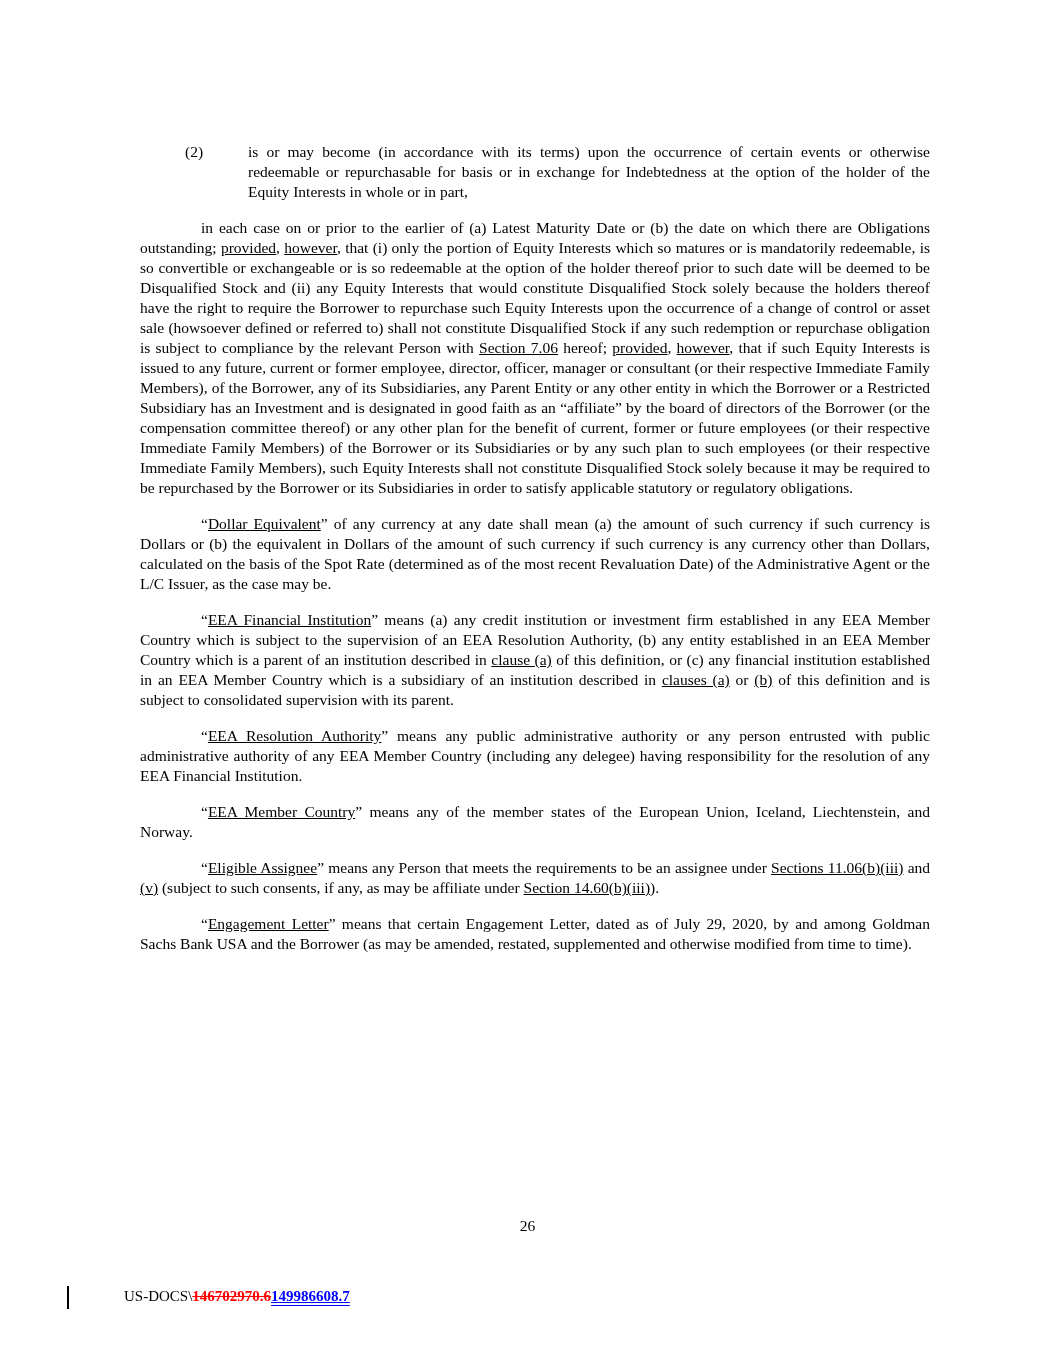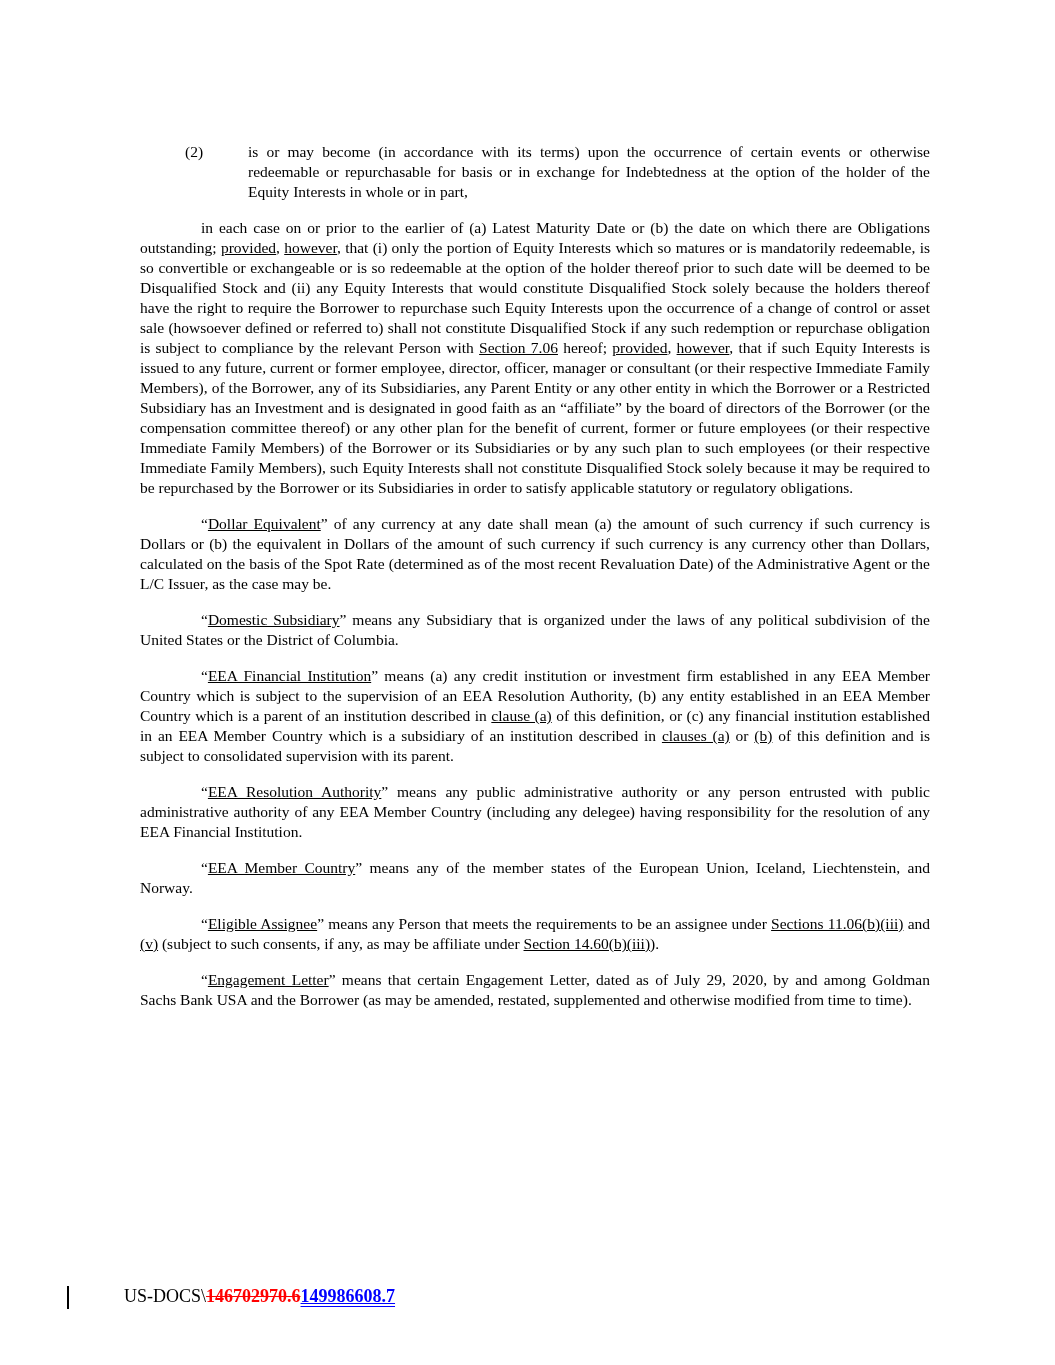--- a/index.html
+++ b/index.html
@@ -21,21 +21,21 @@
   .item-num { position: absolute; left: 0; top: 0; }
   .item-text { margin-left: 63px; text-align: justify; }
   .para { margin-top: 16px; text-align: justify; text-indent: 61px; margin-left: 16px; }
   .u { text-decoration: underline; }
   .page-number {
     position: absolute; top: 1216px; left: 0; width: 100%;
     text-align: center;
   }
   .footer {
     position: absolute; top: 1287px; left: 124px;
-    font-size: 18px; line-height: 18px; white-space: nowrap; text-align: center;
+    font-size: 15px; line-height: 18px; white-space: nowrap; text-align: center;
   }
   .del { font-weight: bold; text-decoration: line-through; }
   .ins { font-weight: bold; text-decoration: underline; text-decoration-style: double; }
   .change-bar {
     position: absolute; left: 67px; top: 1286px;
     width: 2px; height: 23px; background: #000000;
   }
 </style>
 </head>
 <body>
@@ -43,28 +43,28 @@
 <div class="page">
   <div class="content">
 
     <div class="numbered-item">
       <span class="item-num">(2)</span>
       <div class="item-text">is or may become (in accordance with its terms) upon the occurrence of certain events or otherwise redeemable or repurchasable for basis or in exchange for Indebtedness at the option of the holder of the Equity Interests in whole or in part,</div>
     </div>
 
     <p class="para"><span>in each case on or prior to the earlier of (a) Latest Maturity Date or (b) the date on which there are Obligations outstanding; </span><span class="u">provided</span><span>, </span><span class="u">however</span><span>, that (i) only the portion of Equity Interests which so matures or is mandatorily redeemable, is so convertible or exchangeable or is so redeemable at the option of the holder thereof prior to such date will be deemed to be Disqualified Stock and (ii) any Equity Interests that would constitute Disqualified Stock solely because the holders thereof have the right to require the Borrower to repurchase such Equity Interests upon the occurrence of a change of control or asset sale (howsoever defined or referred to) shall not constitute Disqualified Stock if any such redemption or repurchase obligation is subject to compliance by the relevant Person with </span><span class="u">Section 7.06</span><span> hereof; </span><span class="u">provided</span><span>, </span><span class="u">however</span><span>, that if such Equity Interests is issued to any future, current or former employee, director, officer, manager or consultant (or their respective Immediate Family Members), of the Borrower, any of its Subsidiaries, any Parent Entity or any other entity in which the Borrower or a Restricted Subsidiary has an Investment and is designated in good faith as an “affiliate” by the board of directors of the Borrower (or the compensation committee thereof) or any other plan for the benefit of current, former or future employees (or their respective Immediate Family Members) of the Borrower or its Subsidiaries or by any such plan to such employees (or their respective Immediate Family Members), such Equity Interests shall not constitute Disqualified Stock solely because it may be required to be repurchased by the Borrower or its Subsidiaries in order to satisfy applicable statutory or regulatory obligations.</span></p>
     <p class="para"><span>“</span><span class="u">Dollar Equivalent</span><span>” of any currency at any date shall mean (a) the amount of such currency if such currency is Dollars or (b) the equivalent in Dollars of the amount of such currency if such currency is any currency other than Dollars, calculated on the basis of the Spot Rate (determined as of the most recent Revaluation Date) of the Administrative Agent or the L/C Issuer, as the case may be.</span></p>
-    <p class="para"><span>“</span><span class="u">Domestic Subsidiary</span><span>” means any Subsidiary that is organized under the laws of any political subdivision of the United States or the District of Columbia.</span></p>
     <p class="para"><span> “</span><span class="u">EEA Financial Institution</span><span>” means (a) any credit institution or investment firm established in any EEA Member Country which is subject to the supervision of an EEA Resolution Authority, (b) any entity established in an EEA Member Country which is a parent of an institution described in </span><span class="u">clause (a)</span><span> of this definition, or (c) any financial institution established in an EEA Member Country which is a subsidiary of an institution described in </span><span class="u">clauses (a)</span><span> or </span><span class="u">(b)</span><span> of this definition and is subject to consolidated supervision with its parent.</span></p>
     <p class="para"><span>“</span><span class="u">EEA Resolution Authority</span><span>” means any public administrative authority or any person entrusted with public administrative authority of any EEA Member Country (including any delegee) having responsibility for the resolution of any EEA Financial Institution.</span></p>
     <p class="para"><span>“</span><span class="u">EEA Member Country</span><span>” means any of the member states of the European Union, Iceland, Liechtenstein, and Norway.</span></p>
     <p class="para"><span>“</span><span class="u">Eligible Assignee</span><span>” means any Person that meets the requirements to be an assignee under </span><span class="u">Sections 11.06(b)(iii)</span><span> and </span><span class="u">(v)</span><span> (subject to such consents, if any, as may be affiliate under </span><span class="u">Section 14.60(b)(iii)</span><span>).</span></p>
     <p class="para"><span>“</span><span class="u">Engagement Letter</span><span>” means that certain Engagement Letter, dated as of July 29, 2020, by and among Goldman Sachs Bank USA and the Borrower (as may be amended, restated, supplemented and otherwise modified from time to time).</span></p>
 
   </div>
 
+  <div class="page-number">26</div>
 
   <div class="change-bar"></div>
 
   <div class="footer">
     <span>US-DOCS\</span><span class="del" style="color: rgb(255, 0, 0);">146702970.6</span><span class="ins" style="color: rgb(0, 0, 255);">149986608.7</span>
   </div>
 </div>
 
 </body></html>

